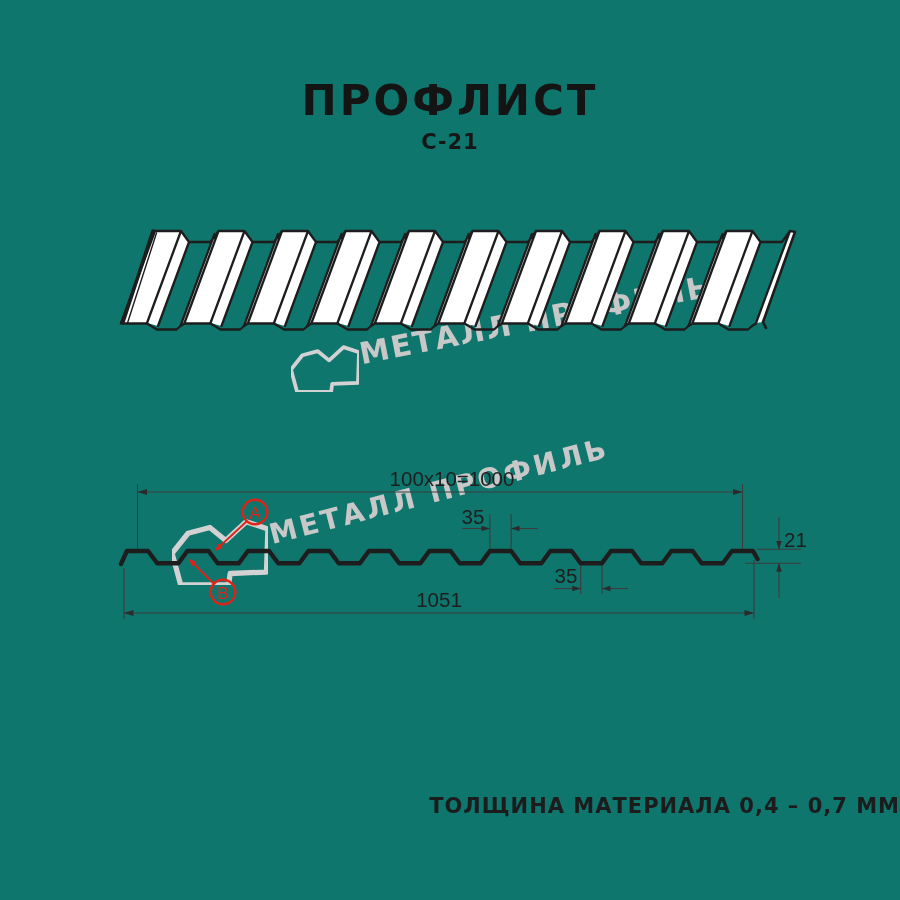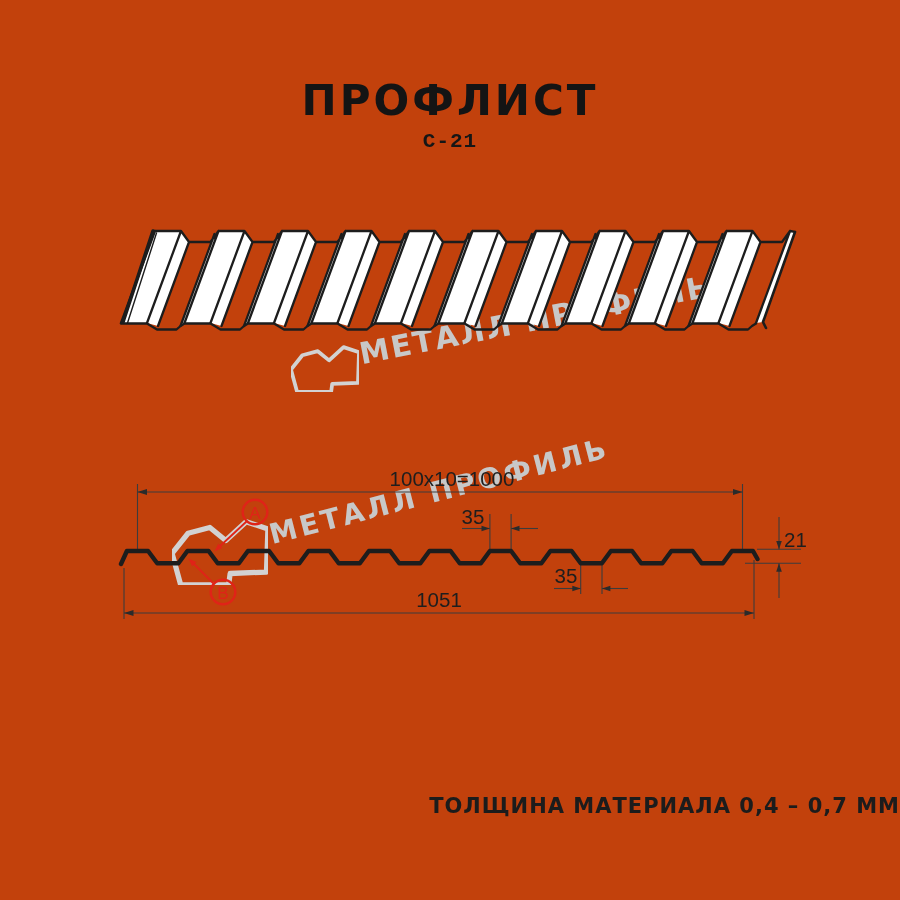--- a/index.html
+++ b/index.html
@@ -1,21 +1,21 @@
 <!DOCTYPE html>
 <html><head>
 <meta charset="utf-8">
 <style>
   html,body{margin:0;padding:0;background:#ffffff;}
-  .page{position:relative;width:900px;height:900px;background:#c2410c;overflow:hidden;
+  .page{position:relative;width:900px;height:900px;background:#0f766e;overflow:hidden;
         font-family:"DejaVu Sans","Liberation Sans",sans-serif;}
   .title{position:absolute;left:0;top:76px;width:900px;text-align:center;
          font-size:42px;font-weight:bold;letter-spacing:3px;color:#141414;}
   .subtitle{position:absolute;left:0;top:130px;width:900px;text-align:center;
-         font-size:21px;font-weight:bold;letter-spacing:1px;color:#161616;font-family:Liberation Mono, monospace;}
+         font-size:21px;font-weight:bold;letter-spacing:1px;color:#161616;}
   .footer-note{position:absolute;left:0;top:794px;width:900px;text-align:right;
          font-size:21px;font-weight:bold;letter-spacing:1px;color:#1c1c1c;}
   .wm{position:absolute;z-index:1;}
   .wm-text{position:absolute;white-space:nowrap;font-weight:bold;color:#c8c8c8;
            transform-origin:0 100%;}
   .wm-text.upper{left:363px;top:336px;font-size:30px;letter-spacing:2px;transform:rotate(-11deg);}
   .wm-text.lower{left:274px;top:518px;font-size:28px;letter-spacing:3px;transform:rotate(-14.5deg);}
   .wm-logo{position:absolute;}
   .wm-logo.upper{left:291px;top:343px;width:68px;height:49px;}
   .wm-logo.lower{left:172px;top:516px;width:96px;height:69px;}

